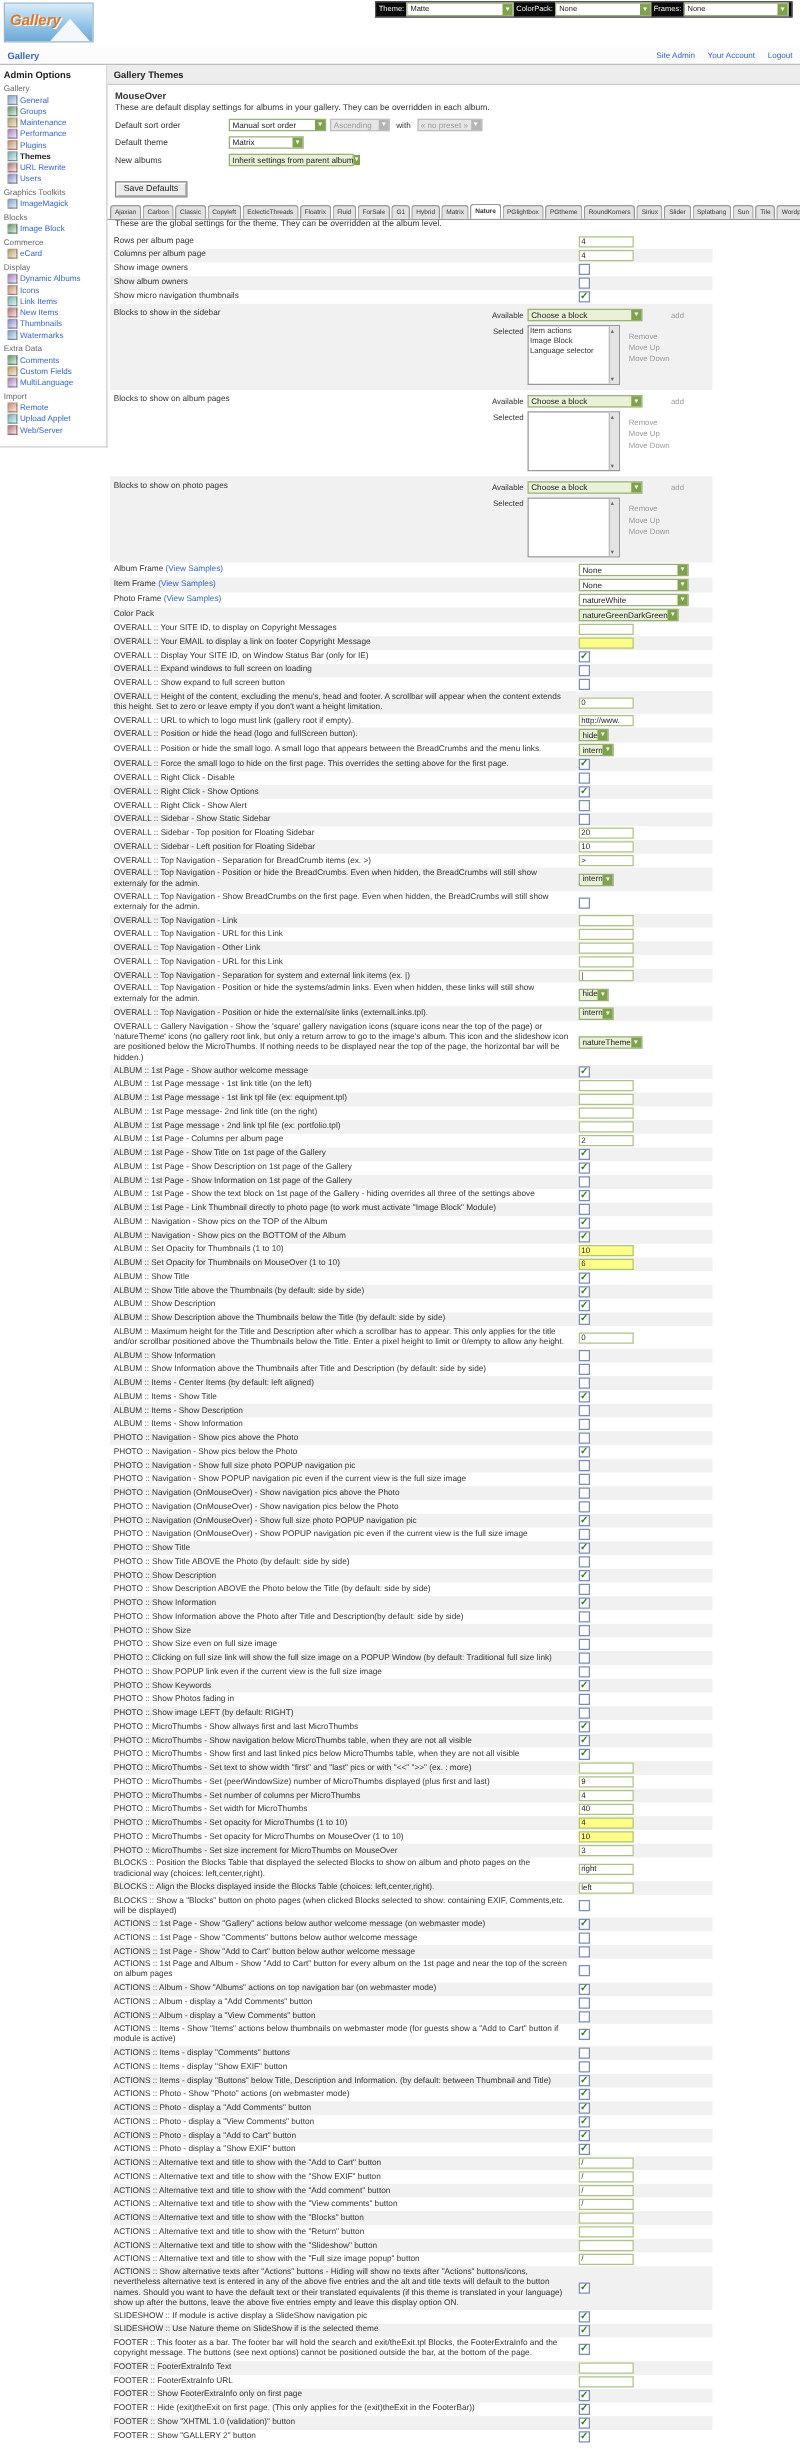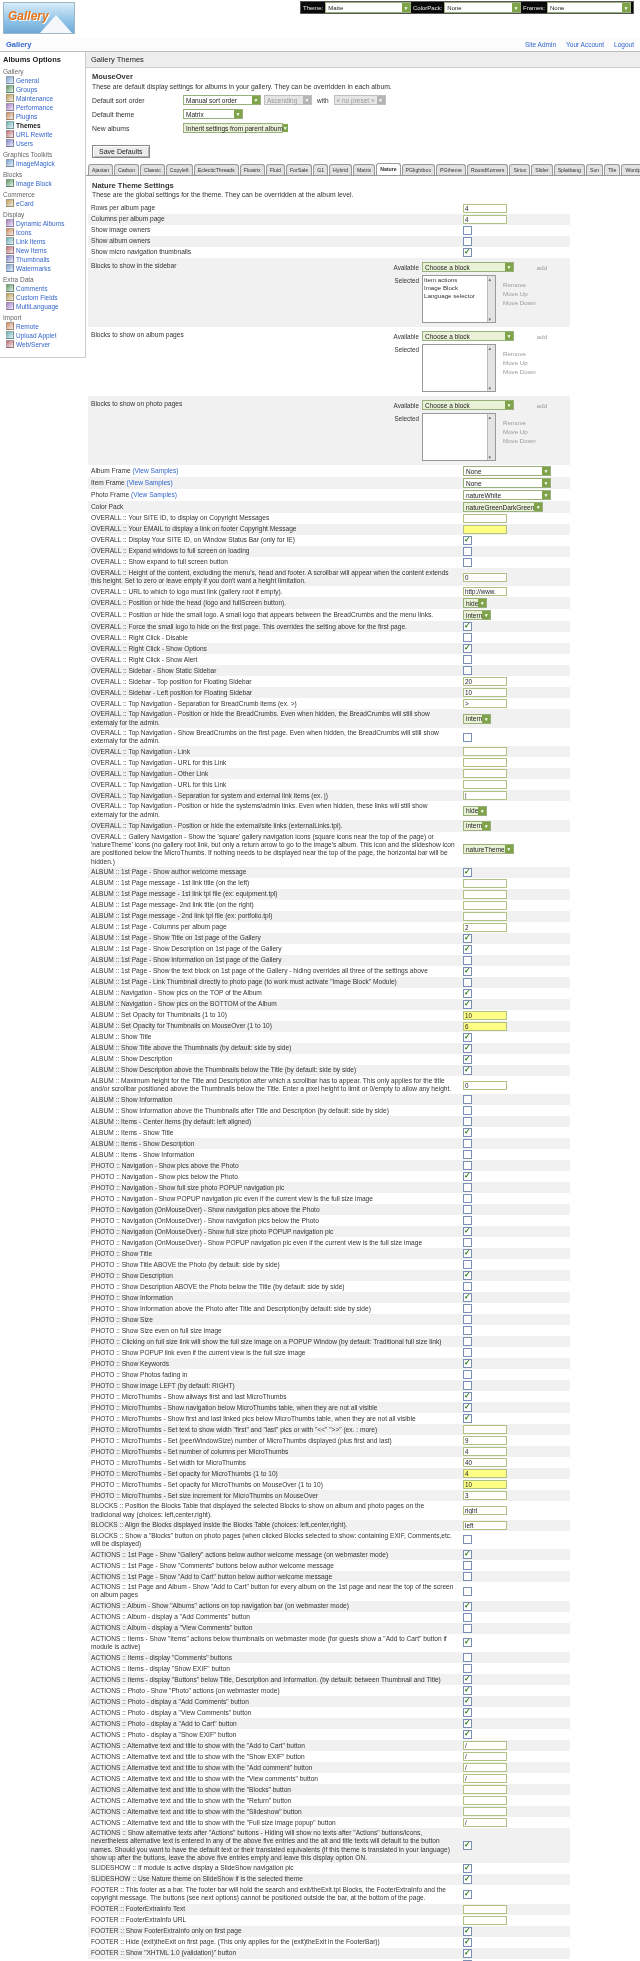--- a/index.html
+++ b/index.html
@@ -23,21 +23,21 @@
   
   .main{display:flex;align-items:flex-start;}
   .sidebar{width:86px;flex:none;border-right:1px solid #ccc;border-bottom:1px solid #ccc;box-sizing:border-box;padding:3px 2px 8px 3px;background:#fff;}
   .sb-title{font-weight:bold;font-size:7.5px;margin-bottom:3px;color:#222;}
   .sb-sec-title{color:#666;font-size:6.5px;margin:4px 0 1px 0;}
   .sb-item{display:flex;align-items:center;gap:2px;margin:1px 0 1px 3px;cursor:pointer;}
   .sb-icon{width:8px;height:8px;flex:none;border:1px solid rgba(0,0,0,.25);box-sizing:border-box;}
   .sb-item span.t{color:#36c;font-size:6.5px;}
   .sb-item.active span.t{color:#222;font-weight:bold;}
   .content{flex:1;min-width:0;}
-  .page-title-bar{background:#ededed;border-bottom:1px solid #ccc;padding:3px 5px;font-weight:normal;font-size:7.5px;color:#222;}
+  .page-title-bar{background:#ededed;border-bottom:1px solid #ccc;padding:3px 5px;font-weight:bold;font-size:7.5px;color:#222;}
   
   .defaults{padding:4px 6px 2px 6px;}
   .d-head{font-weight:bold;font-size:7.5px;margin-bottom:2px;}
   .d-desc{font-size:6.8px;margin-bottom:5px;}
   .d-field{display:flex;align-items:center;margin-bottom:4px;gap:3px;}
   .d-field .flabel{width:88px;flex:none;font-size:6.8px;}
   .sel{display:inline-flex;align-items:center;justify-content:space-between;border:1px solid #9ab07c;background:#fff;height:10px;font-size:6.5px;padding-left:2px;box-sizing:border-box;color:#222;white-space:nowrap;}
   .sel.green{background:#e9f1d7;}
   .sel.disabled{background:#e6e6e6;color:#999;border-color:#bfbfbf;}
   .sel.disabled .arr{background:#b5b5b5;}
@@ -112,21 +112,21 @@
   <a href="#" class="site">Gallery</a>
   <div class="links" id="hdr-links">
       <a href="#">Site Admin</a>
       <a href="#">Your Account</a>
       <a href="#">Logout</a>
     </div>
 </div>
 
 <div class="main">
   <div class="sidebar">
-    <div class="sb-title">Albums Options</div>
+    <div class="sb-title">Admin Options</div>
     <div id="sidebar-sections">
         <div class="sb-sec-title">Gallery</div>
         <div class="sb-item">
           <span class="sb-icon" style="background: linear-gradient(135deg, rgb(127, 167, 214), rgb(232, 238, 245));"></span>
           <span class="t">General</span>
         </div>
         <div class="sb-item">
           <span class="sb-icon" style="background: linear-gradient(135deg, rgb(95, 158, 95), rgb(232, 238, 245));"></span>
           <span class="t">Groups</span>
         </div>
@@ -283,21 +283,20 @@
         <span class="tab">PGtheme</span>
         <span class="tab">RoundKorners</span>
         <span class="tab">Siriux</span>
         <span class="tab">Slider</span>
         <span class="tab">Splatbang</span>
         <span class="tab">Sun</span>
         <span class="tab">Tile</span>
         <span class="tab">WordpressEmbedded</span>
       </div>
 
-    <div class="section-head">Nature Theme Settings</div>
     <div class="section-desc">These are the global settings for the theme. They can be overridden at the album level.</div>
 
     <div class="rows" id="settings-rows">
         <div class="row">
           <div class="row-label">Rows per album page</div>
           <div class="row-ctrl">
             <input type="text" class="ti" value="4" style="">
           </div>
         </div>
         <div class="row alt">

